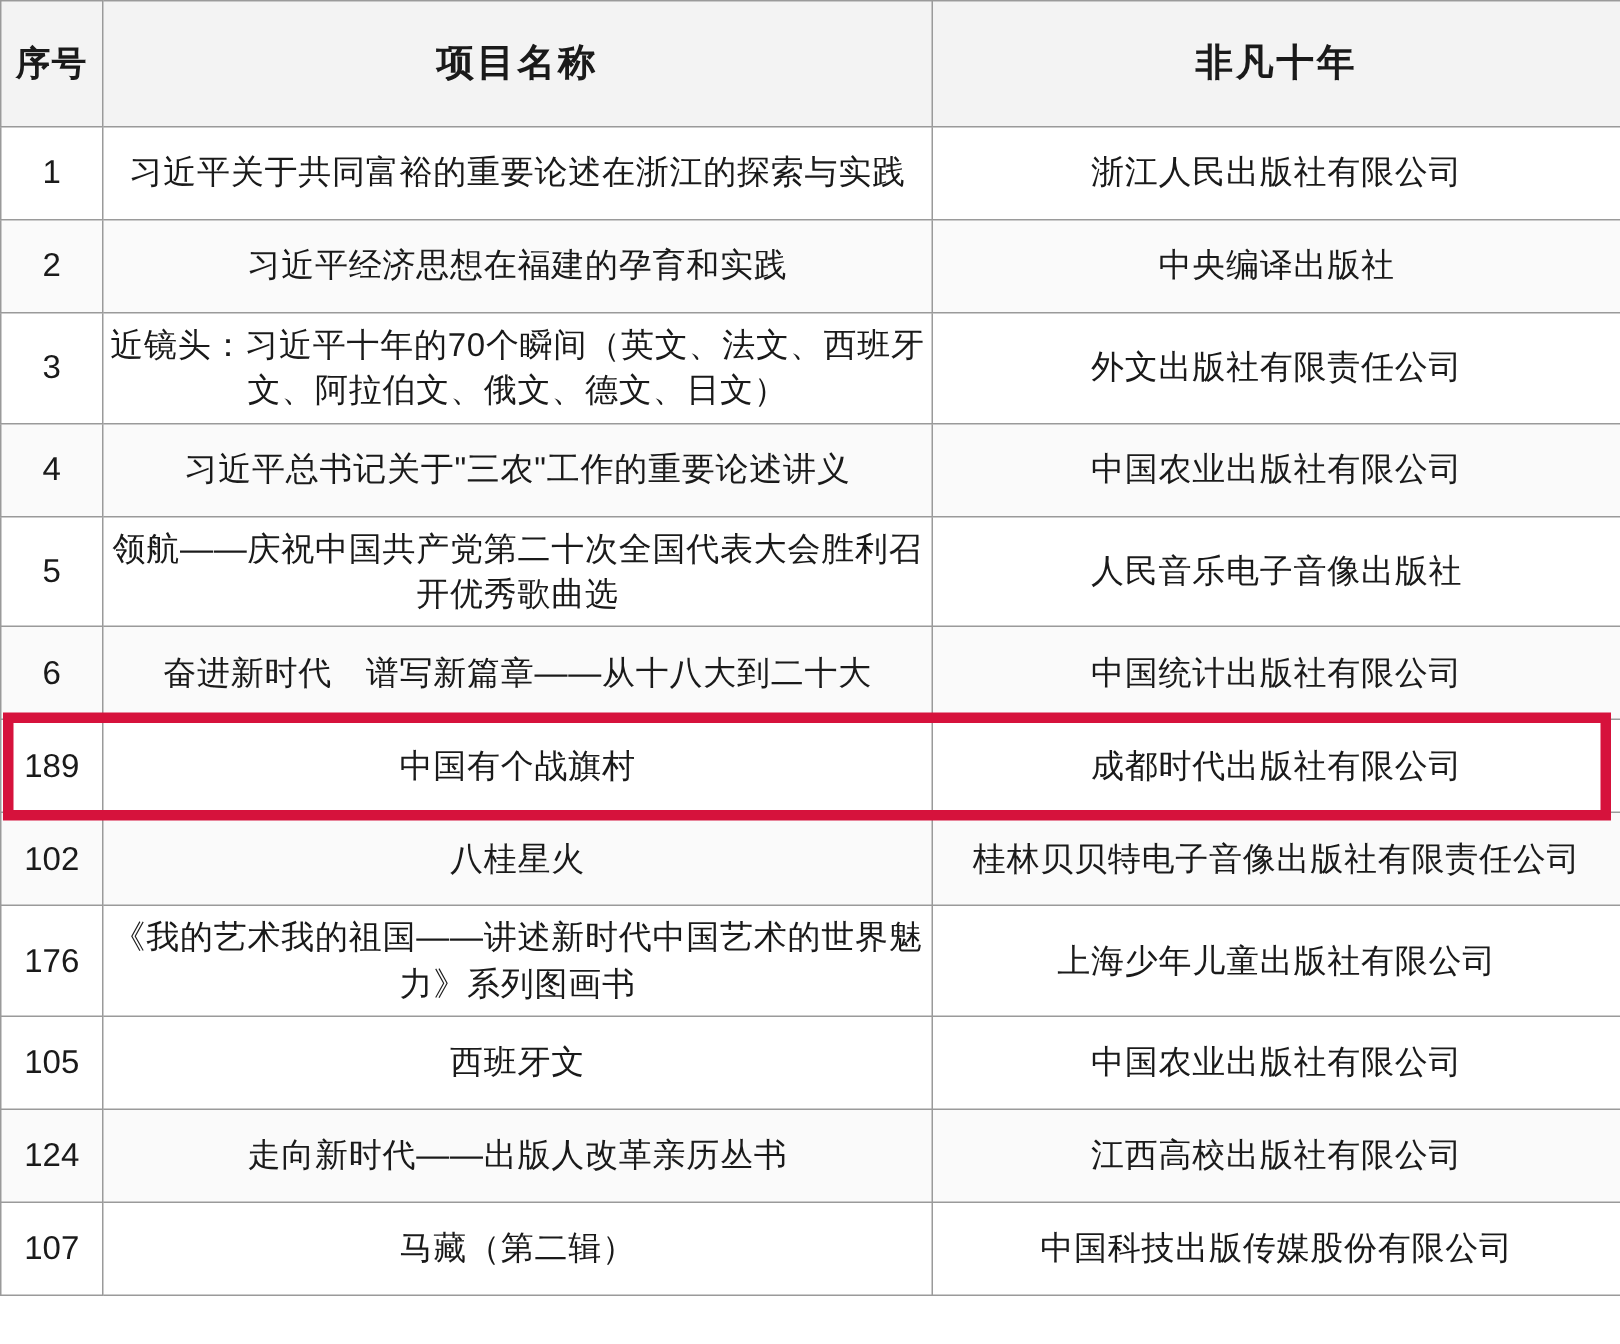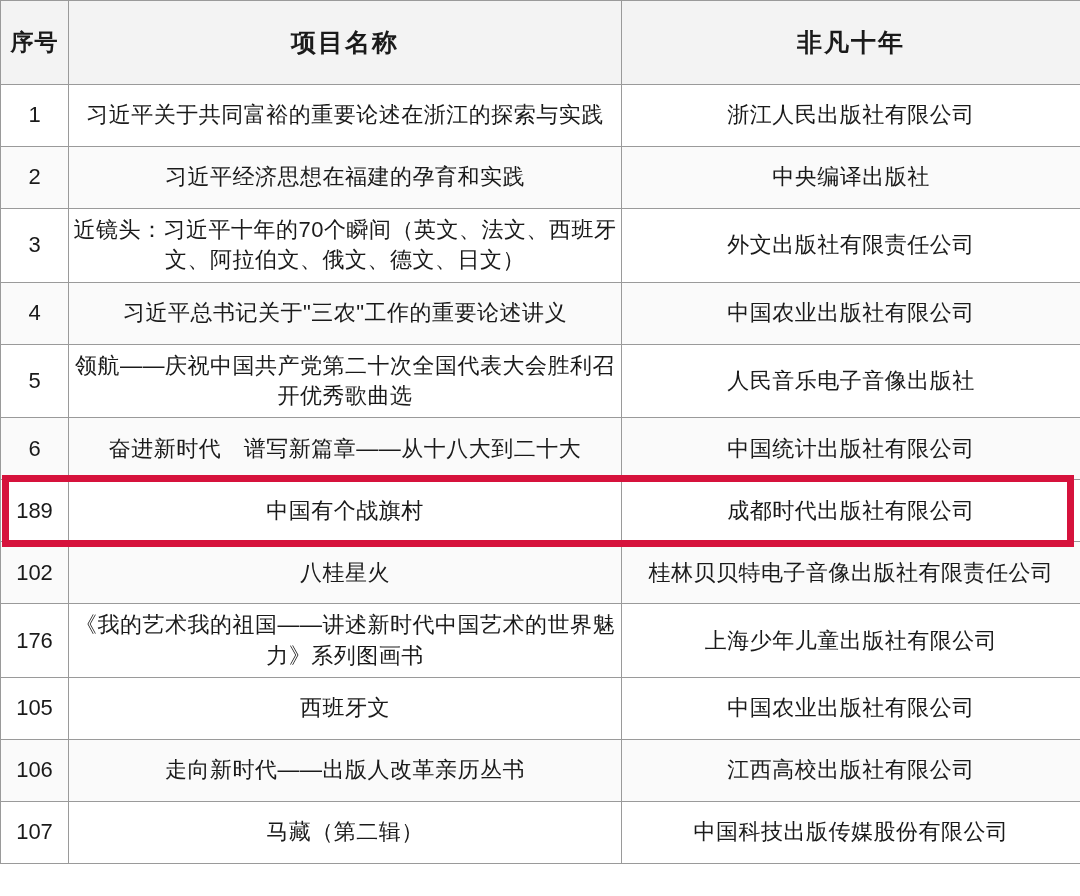--- a/index.html
+++ b/index.html
@@ -140,21 +140,21 @@
           <td class="seq">176</td>
           <td class="name">《我的艺术我的祖国——讲述新时代中国艺术的世界魅力》系列图画书</td>
           <td class="unit">上海少年儿童出版社有限公司</td>
         </tr>
         <tr>
           <td class="seq">105</td>
           <td class="name">西班牙文</td>
           <td class="unit">中国农业出版社有限公司</td>
         </tr>
         <tr class="alt">
-          <td class="seq">106</td>
+          <td class="seq">124</td>
           <td class="name">走向新时代——出版人改革亲历丛书</td>
           <td class="unit">江西高校出版社有限公司</td>
         </tr>
         <tr>
           <td class="seq">107</td>
           <td class="name">马藏（第二辑）</td>
           <td class="unit">中国科技出版传媒股份有限公司</td>
         </tr>
       </tbody>
   </table>

